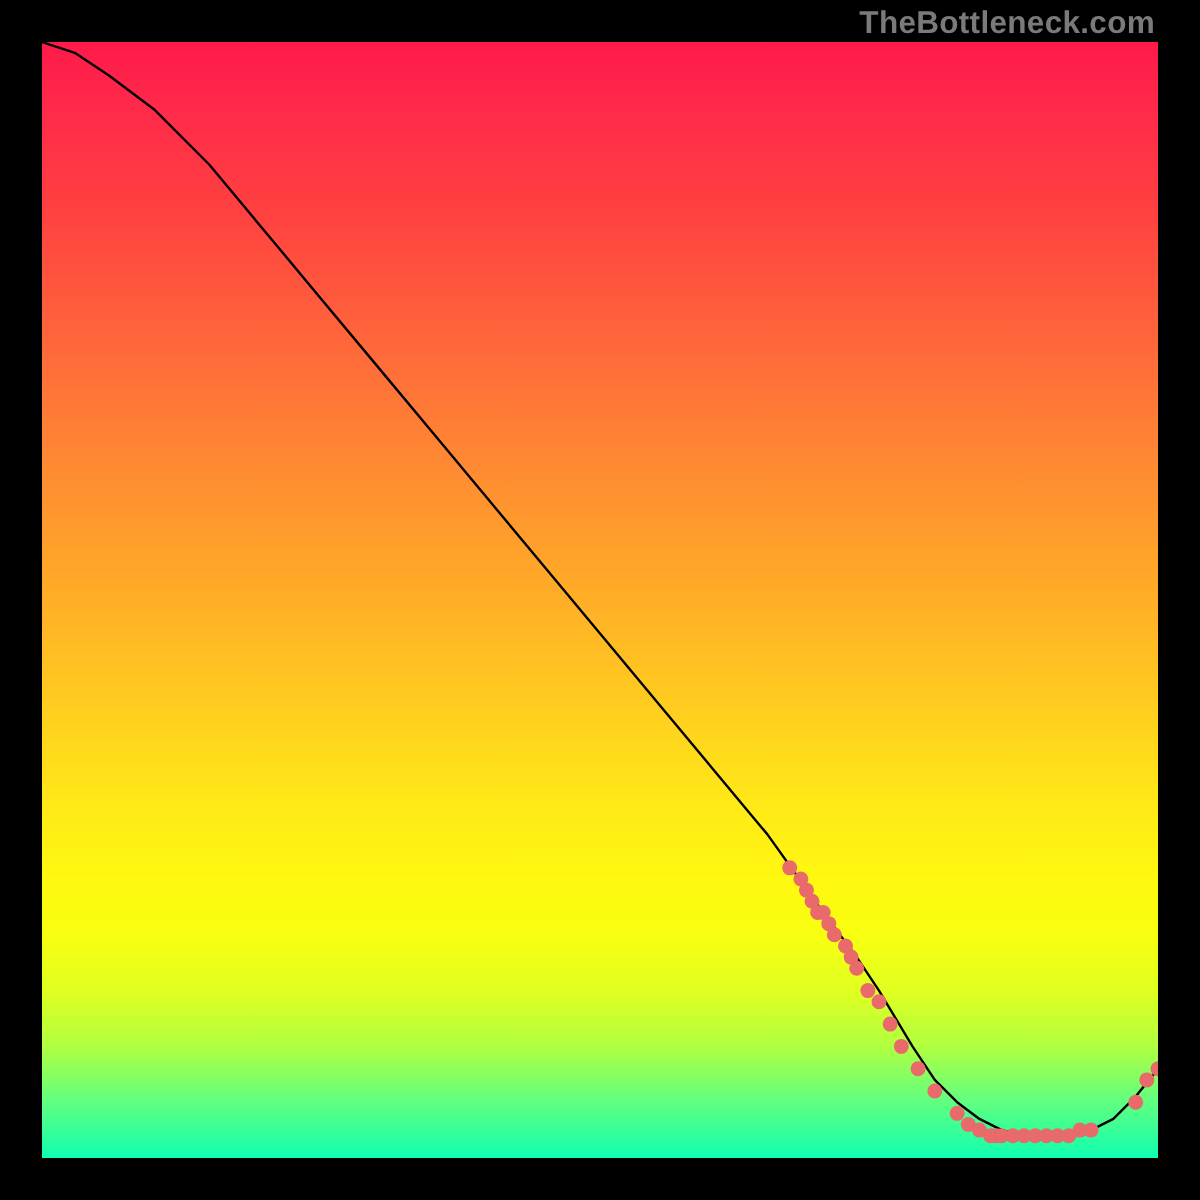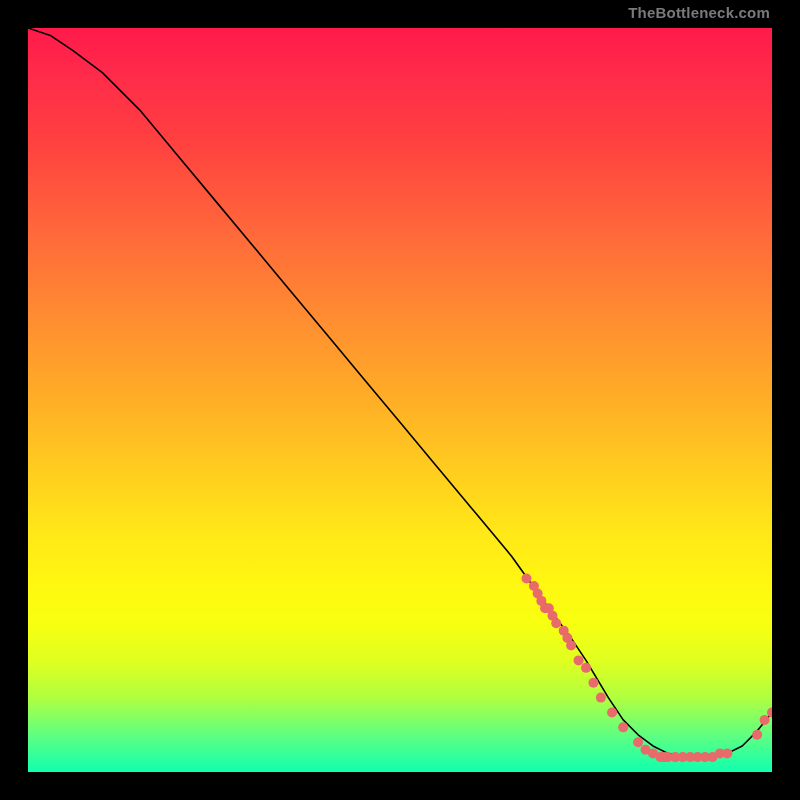--- a/index.html
+++ b/index.html
@@ -41,21 +41,21 @@
     position: absolute;
     inset: 0;
     width: 100%;
     height: 100%;
   }
   .watermark {
     position: absolute;
     top: 4px;
     right: 30px;
     font-family: Arial, Helvetica, sans-serif;
-    font-size: 15px;
+    font-size: 21px;
     font-weight: 600;
     color: #7a7a7a;
     letter-spacing: 0.2px;
   }
 </style>
 </head>
 <body>
 
 <div class="chart-container">
   <div class="watermark">TheBottleneck.com</div>

